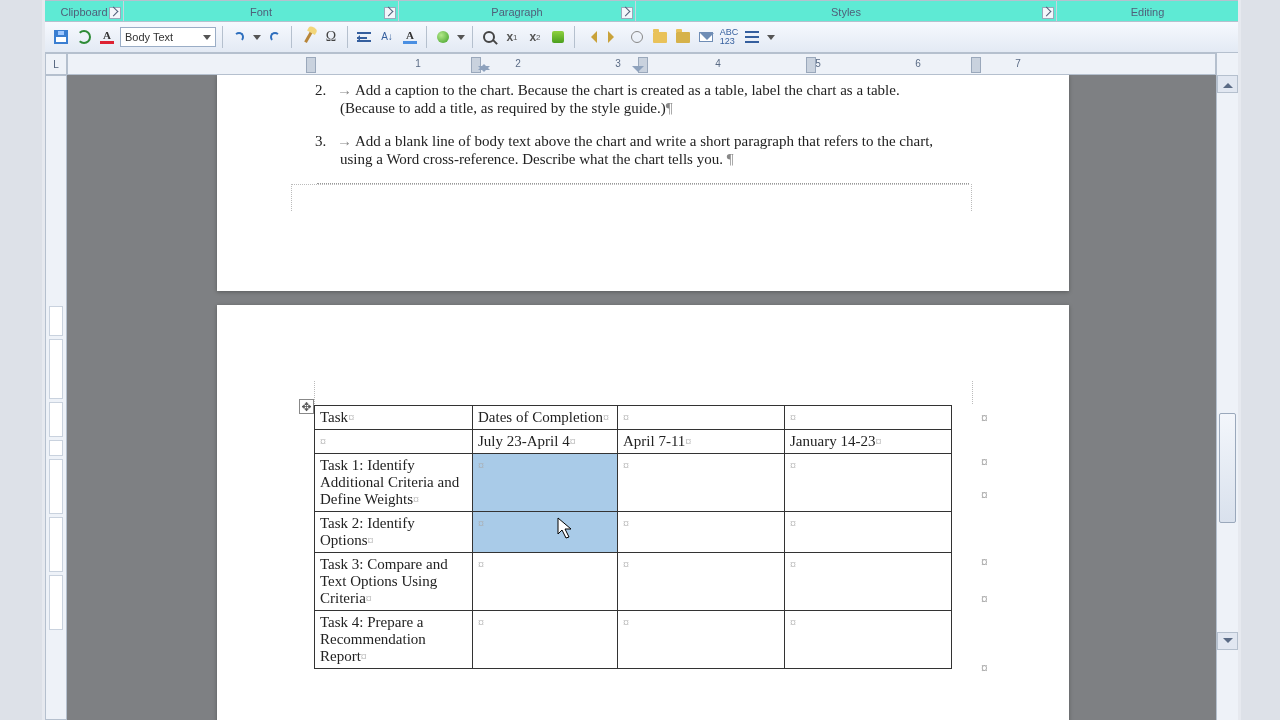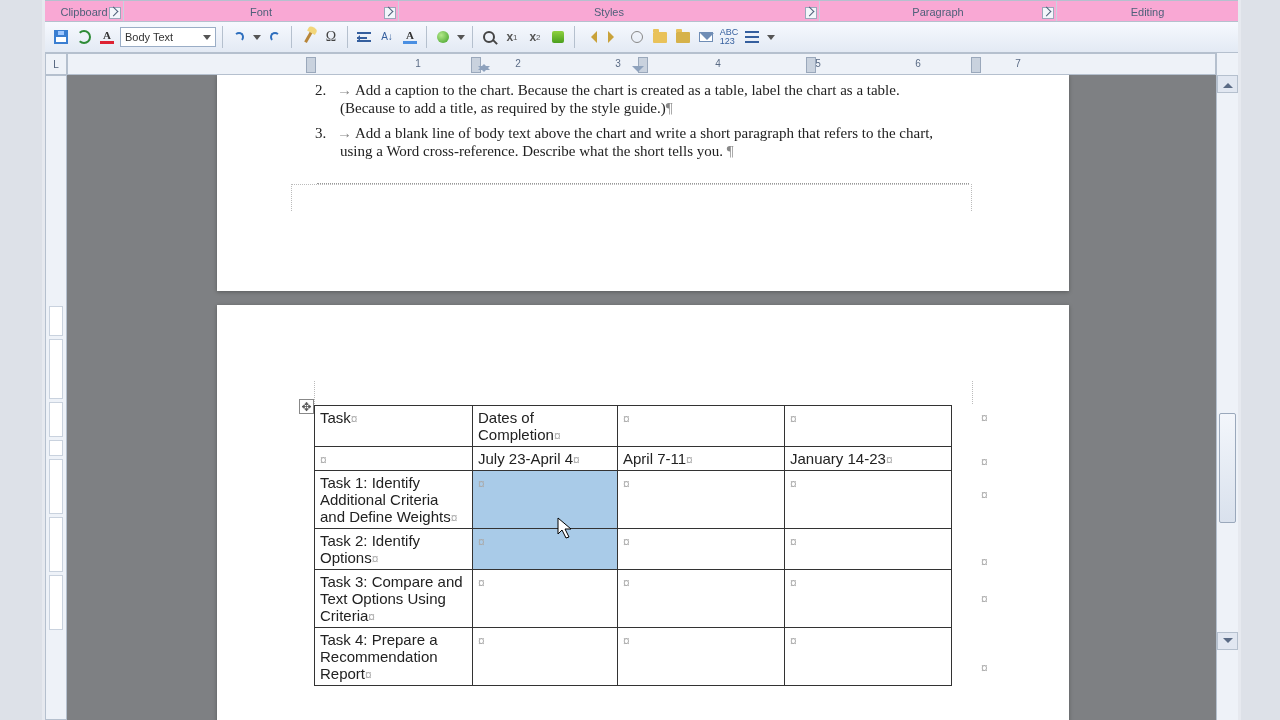--- a/index.html
+++ b/index.html
@@ -1,19 +1,19 @@
 <!DOCTYPE html>
 <html><head>
 <meta charset="utf-8">
 <style>
   * { margin:0; padding:0; box-sizing:border-box; }
   body { font-family: Arial, sans-serif; background:#cbcbce; width:1280px; height:720px; overflow:hidden; position:relative; font-size:12px; }
 
   
-  .ribbon-groups { position:absolute; top:0; left:45px; right:42px; height:22px; background:#f9a8d4; border-top:1px solid #b5c0ce; border-bottom:1px solid #b5c0ce; display:flex; }
+  .ribbon-groups { position:absolute; top:0; left:45px; right:42px; height:22px; background:#5eead4; border-top:1px solid #b5c0ce; border-bottom:1px solid #b5c0ce; display:flex; }
   .rg { position:relative; text-align:center; color:#4f607a; font-size:11px; line-height:22px; border-right:1px solid #c9d2de; }
   .rg .dlg { position:absolute; right:2px; bottom:2px; width:12px; height:12px; border:1px solid #9aa8bb; background:#f3f6fb; display:flex; align-items:center; justify-content:center; }
   .rg .dlg::after { content:""; width:6px; height:6px; border-right:1px solid #4f607a; border-bottom:1px solid #4f607a; transform:rotate(-45deg); margin:-3px 0 0 -3px; }
 
   
   .quickbar { position:absolute; top:22px; left:45px; right:42px; height:31px; background: linear-gradient(#f6f9fe,#e3eaf4); border-bottom:1px solid #b5c0ce; display:flex; align-items:center; gap:3px; padding:0 6px; }
   .qbtn { width:20px; height:20px; display:flex; align-items:center; justify-content:center; border-radius:2px; cursor:pointer; }
   .qsep { width:1px; height:22px; background:#b5c0ce; margin:0 3px; }
   .styledrop { height:20px; border:1px solid #9aadc6; background:#fff; display:flex; align-items:center; font-size:11px; color:#333; padding:0 4px; width:96px; justify-content:space-between; }
   .styledrop .dd { width:0;height:0;border-left:4px solid transparent;border-right:4px solid transparent;border-top:5px solid #555; }
@@ -89,21 +89,21 @@
   .num { display:inline-block; width:22px; }
   .arrow { color:#888; }
   .para-mark{color:#888;}
   .dot-line{position:absolute; left:100px; right:100px; border-top:1px dotted #999;}
   .footer-line{position:absolute; left:74px; right:100px; height:28px; border-top:1px solid transparent;}
   .footer-line::before{content:"";position:absolute;left:0;right:0;top:0;border-top:1px dotted #bbb;}
   .footer-line .vline{position:absolute;left:0;top:0;bottom:0;border-left:1px dotted #bbb;}
 
   
   .tbl-move { position:absolute; left:82px; top:94px; width:15px;height:15px;border:1px solid #888;background:#fff;display:flex;align-items:center;justify-content:center;font:12px Arial;color:#555;cursor:move;}
-  .tbl { position:absolute; left:97px; top:100px; border-collapse:collapse; font-family:Liberation Sans, sans-serif; font-size:15px; color:#222; }
+  .tbl { position:absolute; left:97px; top:100px; border-collapse:collapse; font-family:Liberation Serif, serif; font-size:15px; color:#222; }
   .tbl td { border:1px solid #333; padding:3px 5px; vertical-align:top; }
   .tbl .c1{width:158px;} .tbl .c2{width:145px;} .tbl .c3{width:167px;} .tbl .c4{width:167px;}
   .cellmark{color:#aaa;font-size:12px;}
   .shade{background:#a9cbe8;}
   .tbl-row{position:relative;}
   td.rel{position:relative;}
   .rm{position:absolute;left:764px;color:#aaa;font:12px Arial;}
 
   
   .p2 .margin-vline{position:absolute;left:97px;top:76px;height:23px;border-left:1px dotted #bbb;}
@@ -119,22 +119,22 @@
 </style>
 </head>
 <body>
 
 <div class="outer-left"></div>
 <div class="outer-right"></div>
 
 <div class="ribbon-groups">
   <div class="rg" style="width:79px"><span>Clipboard</span><span class="dlg"></span></div>
   <div class="rg" style="width:275px"><span>Font</span><span class="dlg"></span></div>
+  <div class="rg" style="width:237px"><span>Paragraph</span><span class="dlg"></span></div>
   <div class="rg" style="width:421px"><span>Styles</span><span class="dlg"></span></div>
-  <div class="rg" style="width:237px"><span>Paragraph</span><span class="dlg"></span></div>
   <div class="rg" style="width:181px;border-right:none"><span>Editing</span></div>
 </div>
 
 <div class="quickbar">
   <div class="qbtn">
       <span class="ic-save"></span>
     </div>
   <div class="qbtn">
       <span class="ic-refresh"></span>
     </div>
@@ -263,22 +263,22 @@
       <span class="tri"></span>
     </div>
 </div>
 
 <div class="doc-area">
 
   <div class="page p1">
     <div class="p1-text">
       <div><span class="num">2.</span><span class="arrow">→</span> <span>Add a caption to the chart. Because the chart is created as a table, label the chart as a table.</span></div>
       <div style="padding-left:25px"><span>(Because to add a title, as required by the style guide.)</span><span class="para-mark">¶</span></div>
-      <div style="margin-top:7px"><span class="num">3.</span><span class="arrow">→</span> <span>Add a blank line of body text above the chart and write a short paragraph that refers to the chart,</span></div>
-      <div style="padding-left:25px"><span>using a Word cross-reference. Describe what the short tells you.</span> <span class="para-mark">¶</span></div>
+      <div style="margin-top:15px"><span class="num">3.</span><span class="arrow">→</span> <span>Add a blank line of body text above the chart and write a short paragraph that refers to the chart,</span></div>
+      <div style="padding-left:25px"><span>using a Word cross-reference. Describe what the chart tells you.</span> <span class="para-mark">¶</span></div>
     </div>
     <div class="dot-line" style="top:108px"></div>
     <div class="footer-line" style="top:108px">
       <div class="vline" style="left:0"></div>
       <div class="vline" style="left:680px"></div>
     </div>
   </div>
 
   <div class="page p2">
     <div class="margin-vline"></div>

